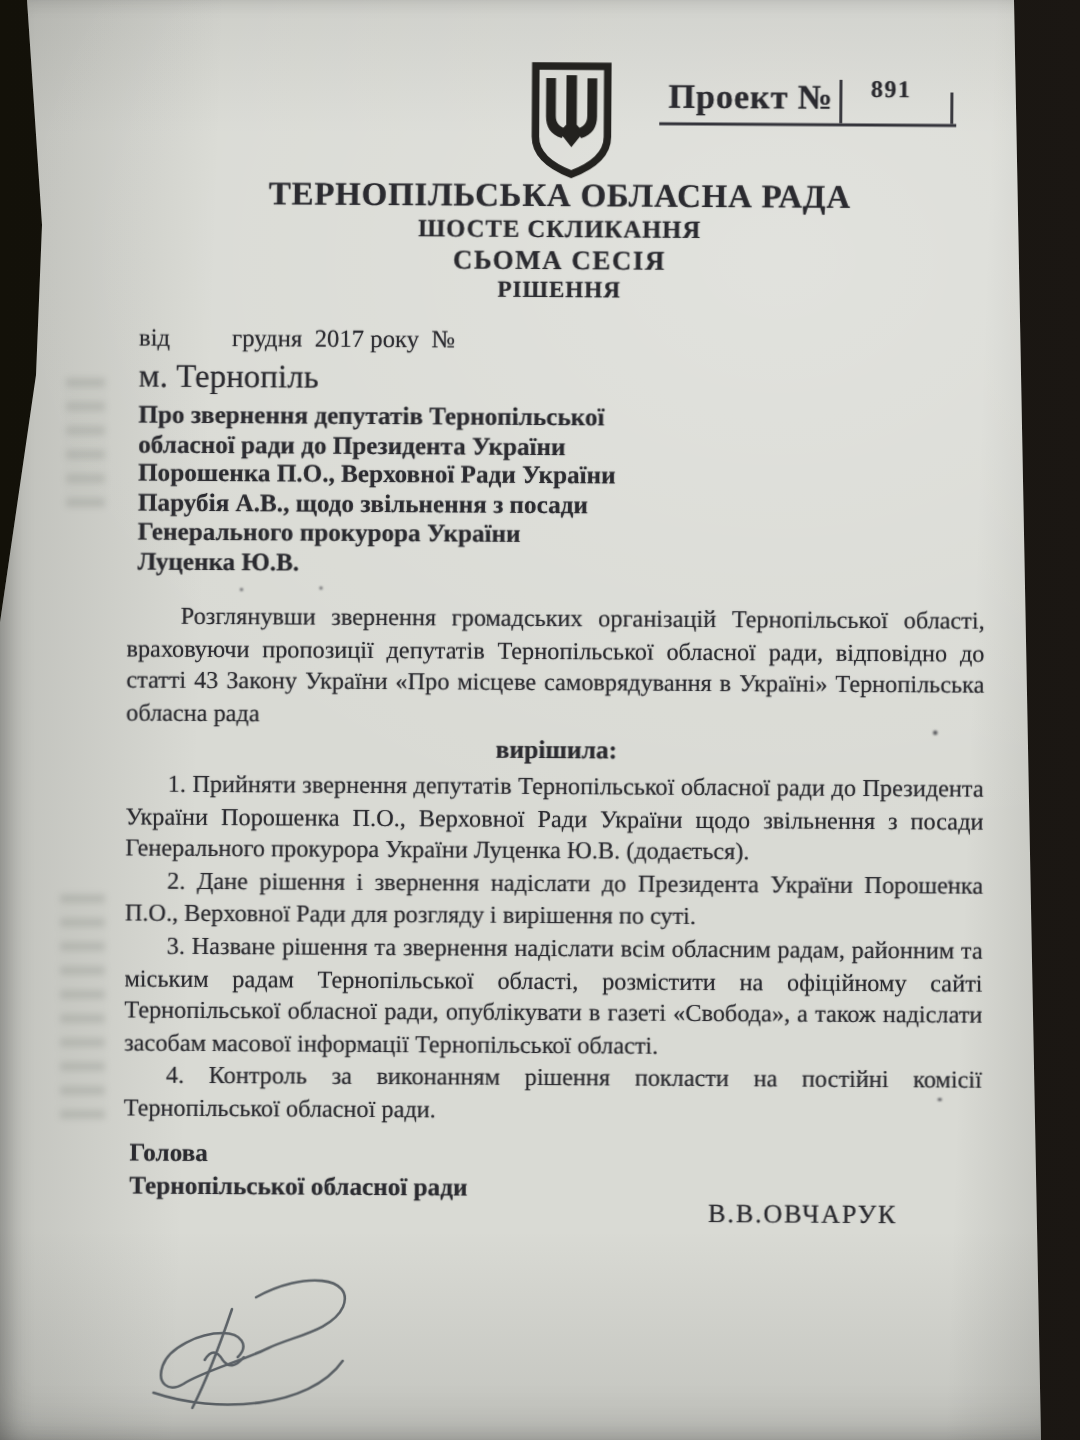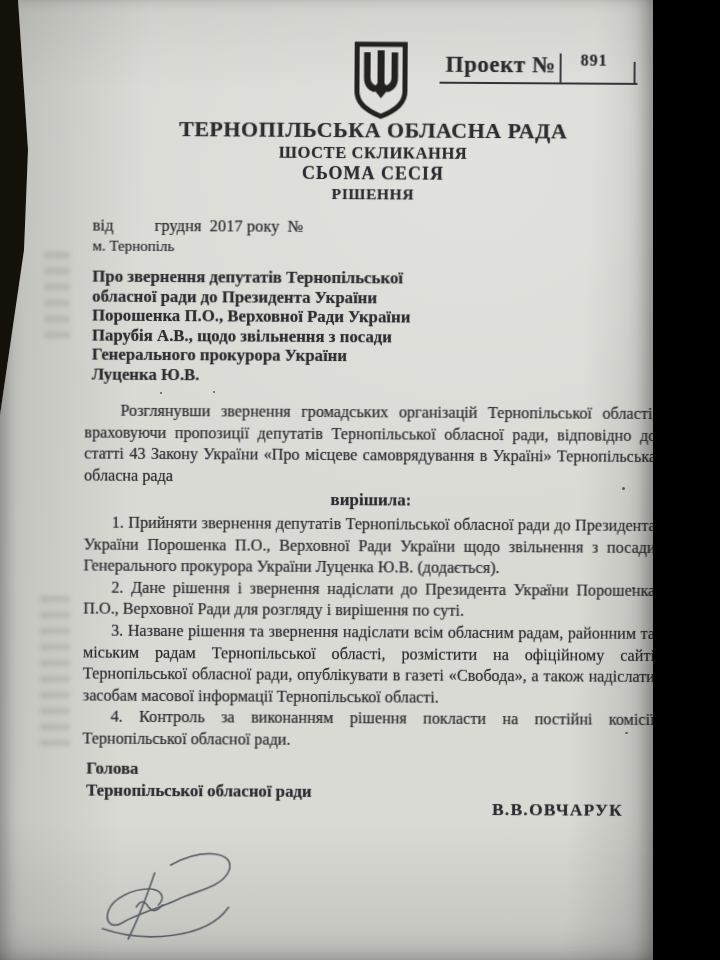--- a/index.html
+++ b/index.html
@@ -1,16 +1,16 @@
 <!DOCTYPE html>
 <html><head>
 <meta charset="utf-8">
 <style>
   html,body{margin:0;padding:0;background:#000;}
-  .photo{position:relative;width:653px;height:960px;overflow:hidden;
+  .photo{position:relative;width:720px;height:960px;overflow:hidden;
          background:linear-gradient(90deg,#131109 0%,#16130f 55%,#1b1713 100%);
          font-family:"Liberation Serif","DejaVu Serif",serif;}
   
   .paper{position:absolute;inset:0;
          clip-path:polygon(18px 0,676px 0,694px 960px,0 960px,0 415px,24px 250px,28px 150px);
          background:
            radial-gradient(120% 70% at 72% 18%,rgba(255,255,255,0.22),rgba(255,255,255,0) 60%),
            linear-gradient(92deg,rgba(40,40,38,0.16) 0px,rgba(40,40,38,0) 150px),
            linear-gradient(272deg,rgba(40,40,38,0.18) 0px,rgba(40,40,38,0) 90px),
            linear-gradient(0deg,rgba(30,30,28,0.12) 0px,rgba(30,30,28,0) 140px),
@@ -37,34 +37,34 @@
   .p-tick{position:absolute;left:194px;top:10px;width:2px;height:21px;background:#3a3a40;}
   
   .emblem{left:351px;top:41px;width:61px;height:78px;}
   
   .title{top:117px;font-size:22px;letter-spacing:0.5px;}
   .sub1{top:143px;font-size:16.5px;letter-spacing:0.6px;}
   .sub2{top:163px;font-size:18px;letter-spacing:1px;}
   .sub3{top:185px;font-size:15.5px;letter-spacing:0.6px;}
   
   .dateline{left:94px;top:217px;font-size:16.5px;white-space:pre;}
-  .city{left:94px;top:239px;font-size:15px;}
+  .city{left:94px;top:239px;font-size:22px;}
   
   .subject{left:94px;top:268px;width:410px;font-size:16.8px;line-height:19.6px;
            font-weight:bold;white-space:pre-line;}
   
   .preamble{left:87px;top:402px;width:572px;font-size:16.2px;line-height:21.5px;
             text-align:justify;text-indent:36px;}
   .resolved{top:490px;font-size:17px;}
   .items{left:87px;top:514px;width:572px;font-size:16.2px;line-height:21.6px;}
   .items p{margin:0;text-align:justify;text-indent:28px;}
   
   .sig-role{left:91px;top:759px;font-size:16.8px;line-height:21.5px;
             font-weight:bold;white-space:pre-line;}
-  .sig-name{left:497px;top:798px;font-size:17.5px;font-weight:bold;letter-spacing:1.2px;}
+  .sig-name{left:477px;top:798px;font-size:17.5px;font-weight:normal;letter-spacing:1.2px;}
   .autograph{left:80px;top:846px;width:190px;height:104px;}
   
   .smudge{position:absolute;filter:blur(2px);opacity:0.5;pointer-events:none;
           background:repeating-linear-gradient(0deg,rgba(110,115,108,0.45) 0 6px,rgba(110,115,108,0.05) 6px 16px);}
   .smudge1{left:44px;top:252px;width:26px;height:86px;}
   .smudge2{left:40px;top:596px;width:30px;height:150px;}
   .speck{position:absolute;background:#55555a;border-radius:50%;filter:blur(0.6px);}
   .sp1{left:622px;top:487px;width:3px;height:3px;}
   .sp2{left:545px;top:589px;width:3px;height:2px;}
   .sp3{left:632px;top:587px;width:3px;height:2px;}

